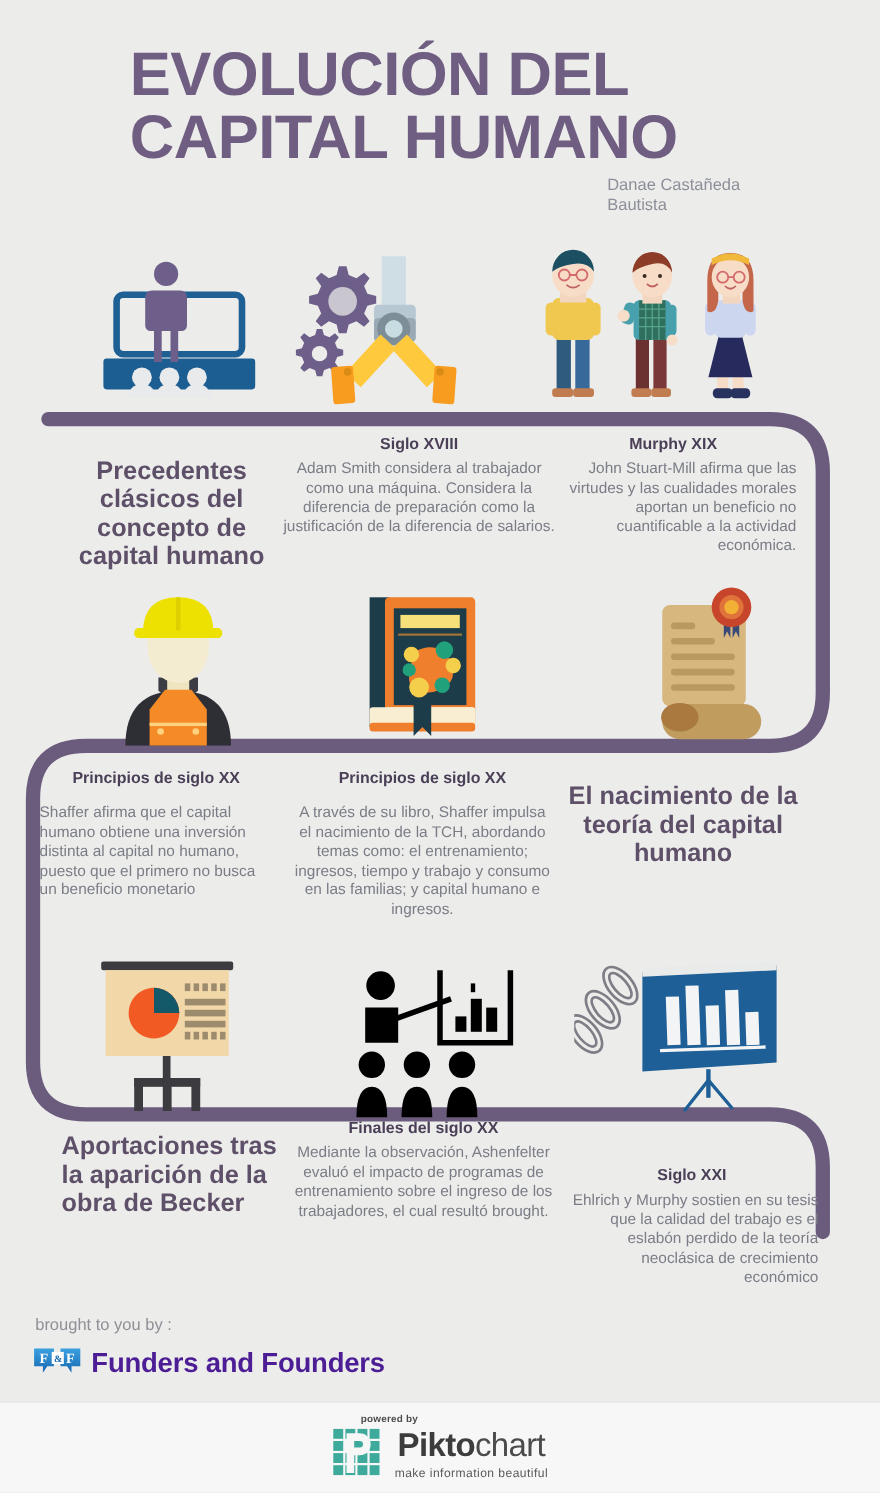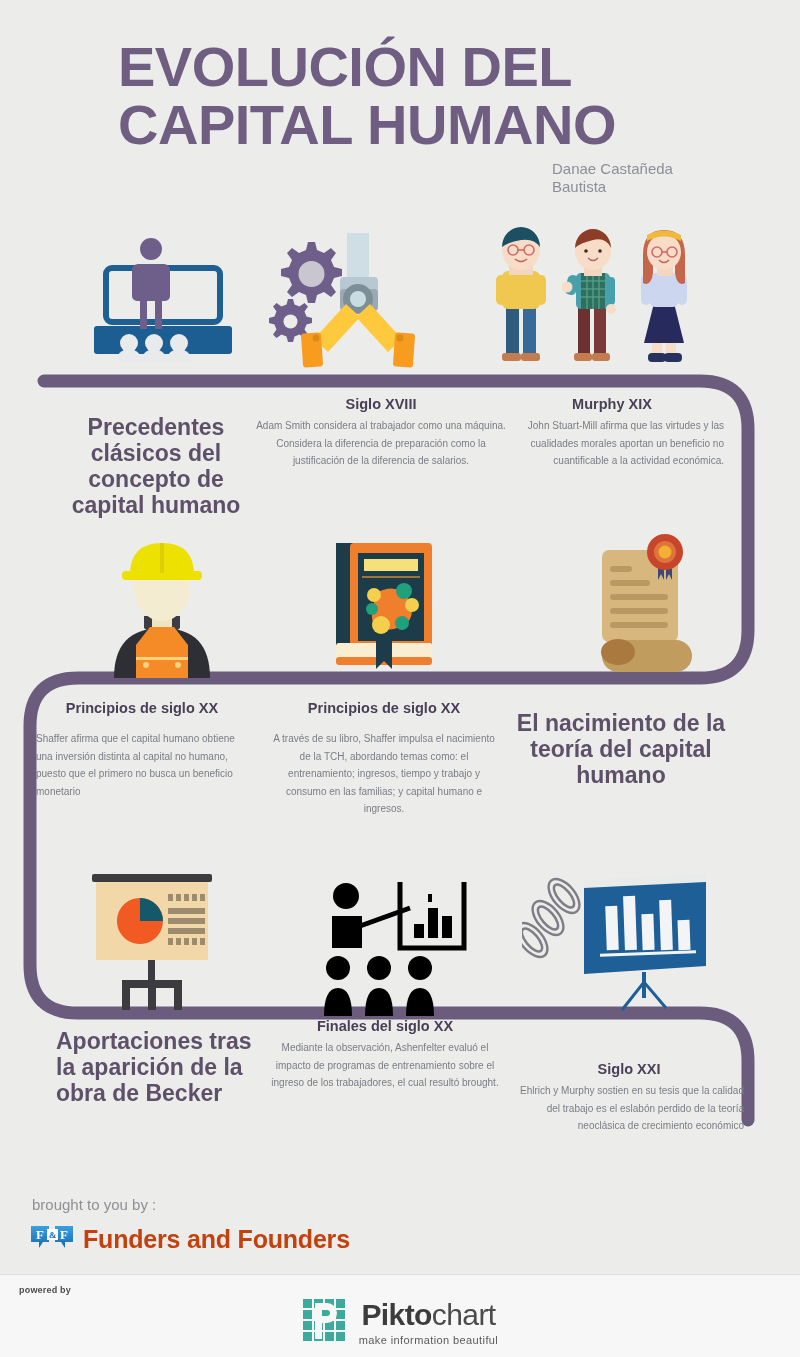--- a/index.html
+++ b/index.html
@@ -64,21 +64,21 @@
   }
   .txt-label {
     color: #4a3f56;
     font-size: 14.5px;
     font-weight: bold;
     text-align: center;
     margin-bottom: 5px;
   }
   .txt-body {
     color: #7b7d86;
-    font-size: 10px;
+    font-size: 14px;
     line-height: 17.5px;
     text-align: center;
   }
   .align-right { text-align: right; }
   .align-left  { text-align: left; }
   .align-center{ text-align: center; }
 
   
   .brought {
     position: absolute;
@@ -90,44 +90,44 @@
   .ff-row {
     position: absolute;
     left: 30px;
     top: 1224px;
     display: flex;
     align-items: center;
     gap: 9px;
   }
   .ff-logo { width: 44px; height: 30px; }
   .ff-text {
-    color: #c2410c;
+    color: #4c1d95;
     font-size: 25px;
     font-weight: bold;
     letter-spacing: -0.2px;
   }
 
   .footer-bar {
     position: absolute;
     left: 0;
     top: 1274px;
     width: 800px;
     height: 83px;
     background: #f7f7f7;
     border-top: 1px solid #e0e0e0;
   }
   .powered {
     position: absolute;
     left: 0; top: 1285px;
     width: 708px;
+    text-align: center;
     font-size: 9px;
     font-weight: bold;
     color: #4c4c4c;
     letter-spacing: 0.2px;
-    margin-left: 19px;
   }
   .pikto-wrap {
     position: absolute;
     left: 0; top: 1298px;
     width: 800px;
     display: flex;
     justify-content: center;
     align-items: center;
     gap: 9px;
     text-align: center;

